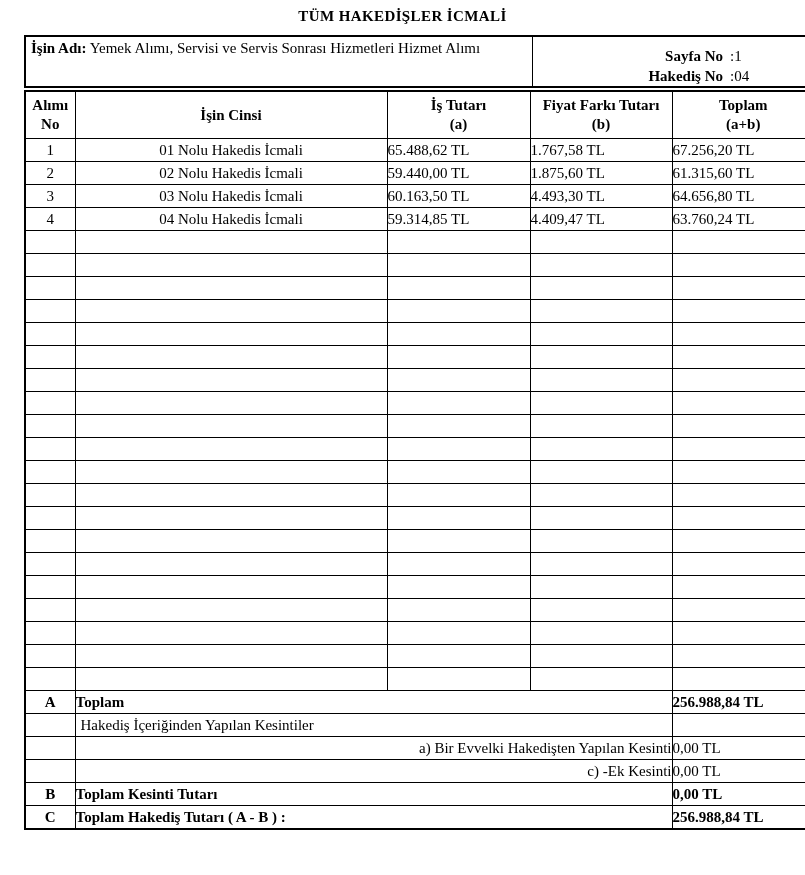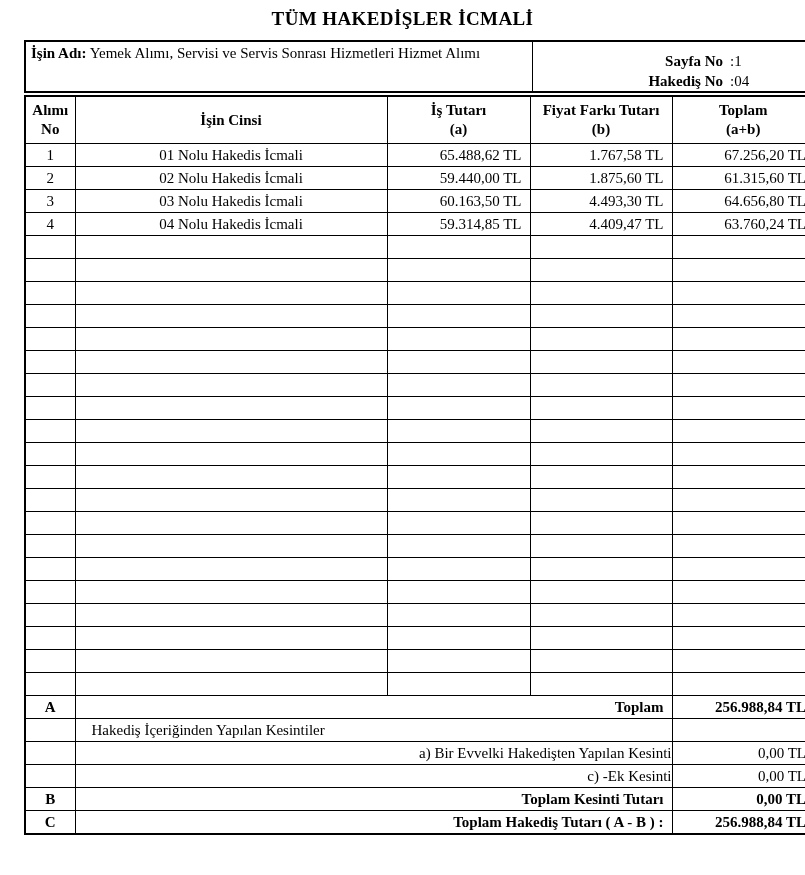--- a/index.html
+++ b/index.html
@@ -6,21 +6,21 @@
     margin: 0; padding: 0;
     width: 805px; height: 875px;
     background: #ffffff;
     color: #000000;
     font-family: "Liberation Serif", "DejaVu Serif", serif;
   }
   .page { width: 805px; height: 875px; overflow: hidden; }
   .title {
     margin: 0; padding-top: 8px; padding-bottom: 10px;
     text-align: center;
-    font-size: 19px; font-weight: bold;
+    font-size: 15px; font-weight: bold;
     letter-spacing: 0.4px;
   }
   table {
     border-collapse: collapse;
     table-layout: fixed;
     width: 790px;
     margin-left: 24px;
   }
   td, th { border: 1px solid #000; padding: 0; overflow: hidden; }
   table.hdr, table.main { border: 2px solid #000; }
@@ -44,23 +44,23 @@
     height: 46px; vertical-align: middle; text-align: center;
     font-size: 15px; font-weight: bold; line-height: 19px;
   }
   table.main th span { display: block; }
   table.main th span:empty { display: none; }
   table.main td {
     height: 22px; font-size: 15px; line-height: 21px;
     vertical-align: middle; white-space: nowrap;
   }
   .c { text-align: center; }
-  .r { text-align: right; padding-right: 8px; }
+  .r { padding-right: 8px; }
   .b { font-weight: bold; }
-  .pl { padding-left: 16px; }
+  .pl { padding-left: 5px; }
   .indent { padding-left: 50px; text-align: right; }
 </style>
 </head>
 <body>
 
 <div class="page">
 
   <h1 class="title">TÜM HAKEDİŞLER İCMALİ</h1>
 
   <table class="hdr">

